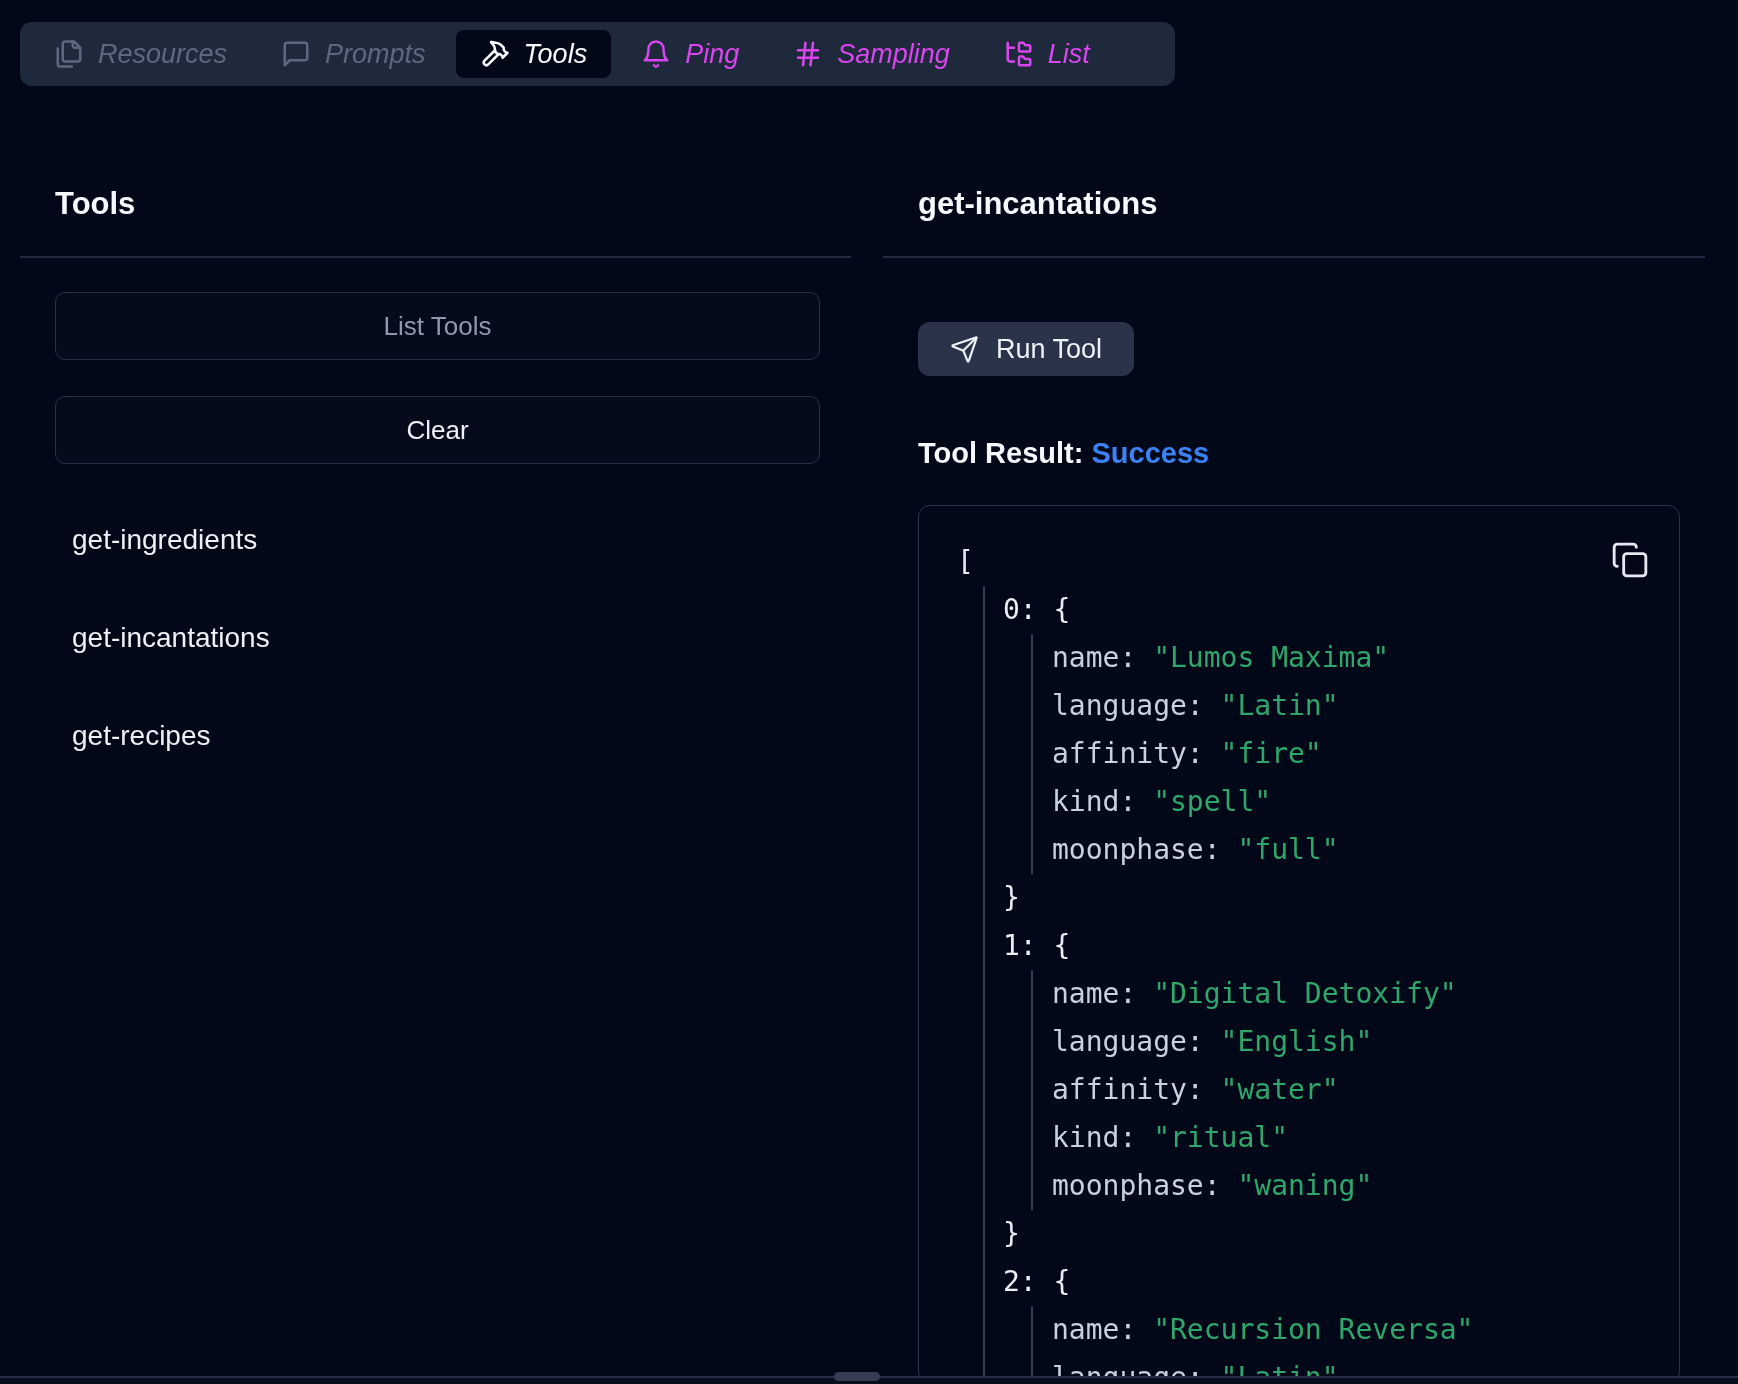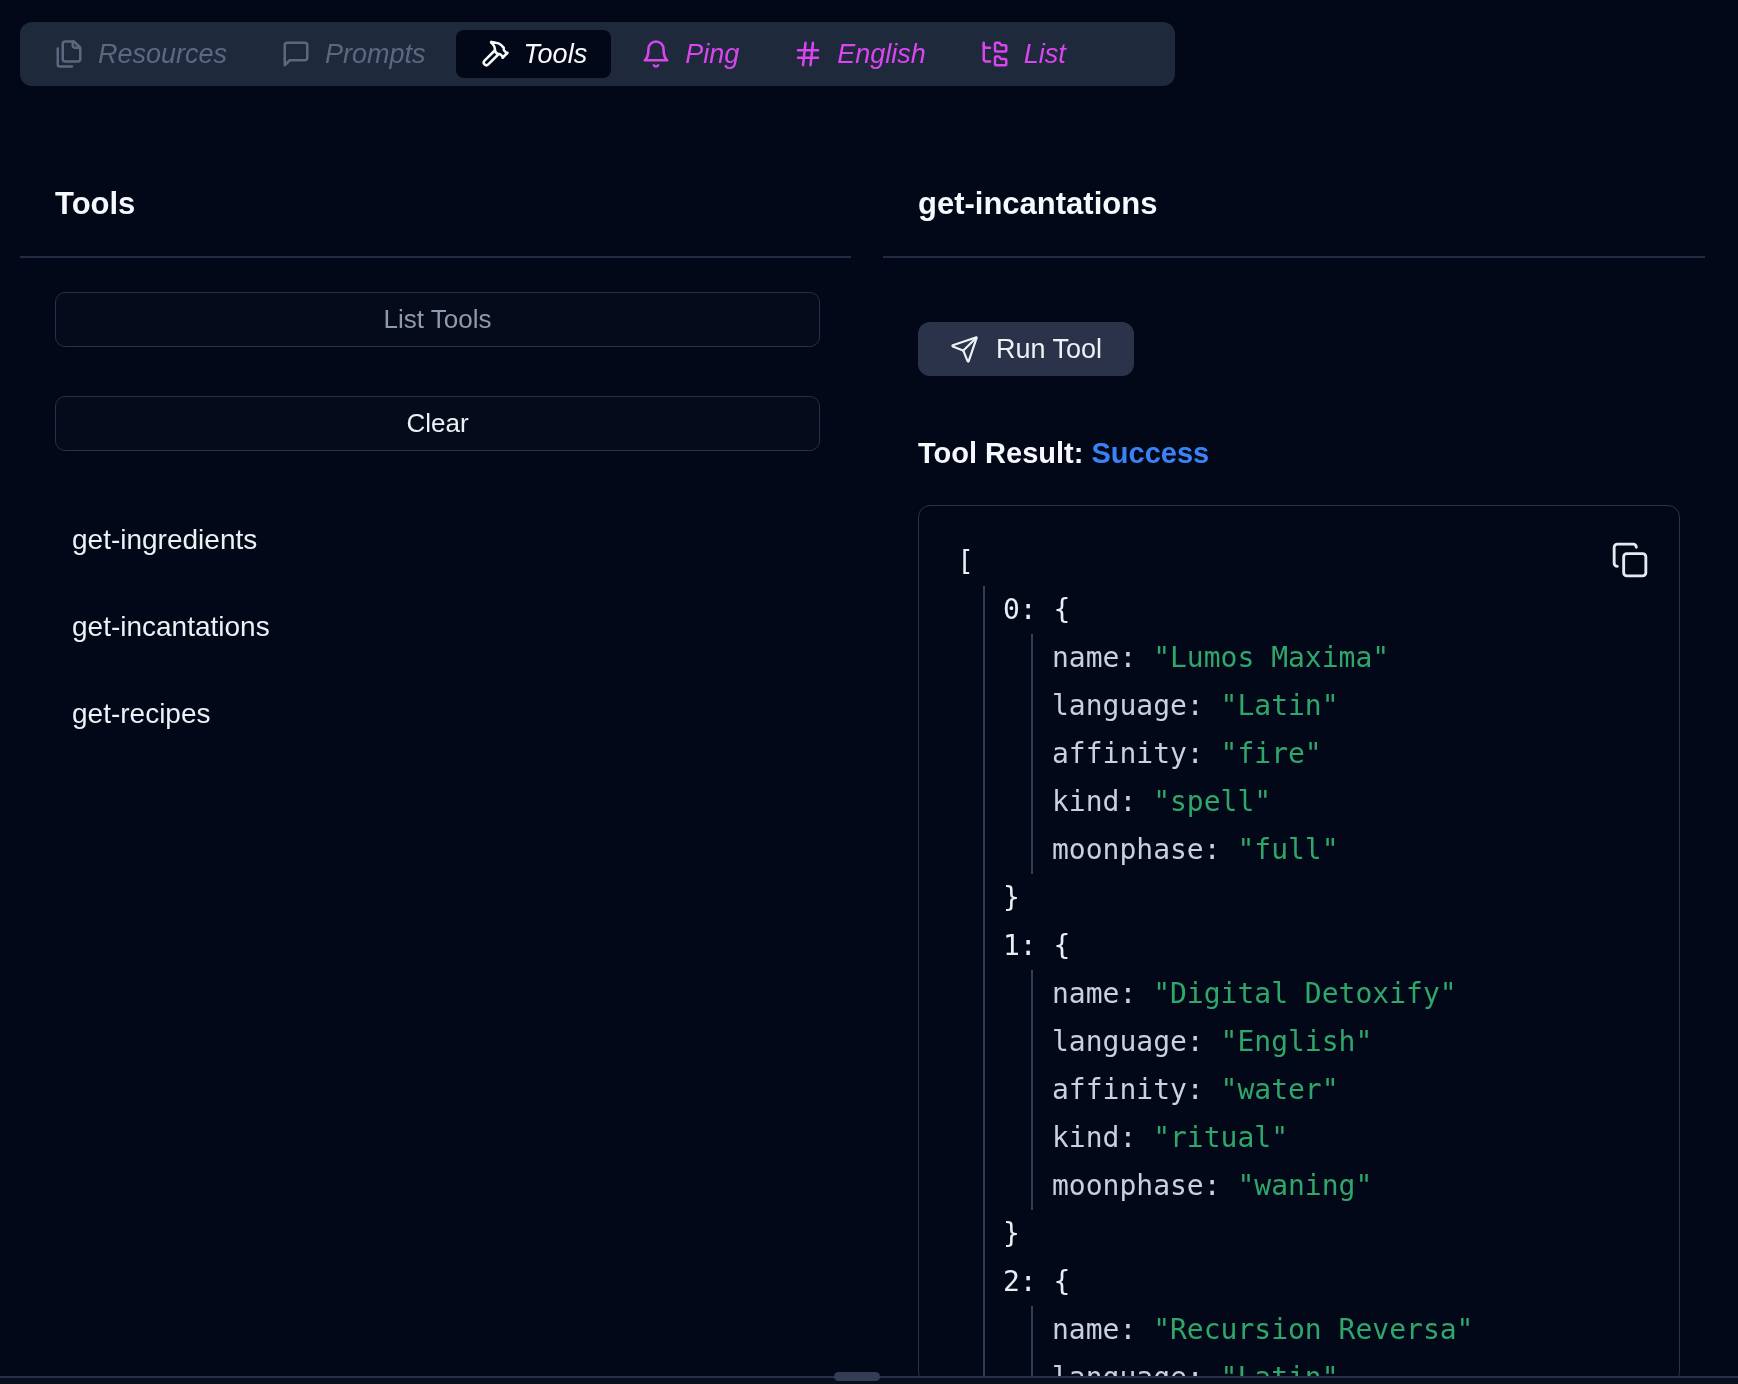--- a/index.html
+++ b/index.html
@@ -19,27 +19,27 @@
     padding:0 24px;border-radius:8px;font-size:27px;font-weight:500;
     color:#d946ef;white-space:nowrap;cursor:default;
   }
   .tab.active{background:#020817;color:#f8fafc;}
   .tab.disabled{color:#5d6880;}
   .tab svg{width:30px;height:30px;flex:0 0 auto;}
   
   .panel-title{position:absolute;font-size:31px;font-weight:700;color:#f5f8fc;margin:0;}
   .hdivider{position:absolute;height:2px;background:#222c42;}
   .ghost-btn{
-    position:absolute;left:55px;width:765px;height:55px;box-sizing:border-box;
+    position:absolute;left:55px;width:765px;height:68px;box-sizing:border-box;
     background:rgba(255,255,255,0.015);border:1.5px solid #263149;border-radius:10px;
     font-family:"Liberation Sans", sans-serif;font-size:26px;color:#eef2f7;
     display:flex;align-items:center;justify-content:center;cursor:pointer;
   }
   .ghost-btn.muted{color:#9099ab;}
-  .tool-list{position:absolute;left:72px;top:517px;display:flex;flex-direction:column;gap:41px;}
+  .tool-list{position:absolute;left:72px;top:517px;display:flex;flex-direction:column;gap:52px;}
   .tool-item{font-size:28px;color:#edf1f6;height:46px;display:flex;align-items:center;cursor:pointer;}
   
   .run-btn{
     position:absolute;left:918px;top:322px;height:54px;padding:0 32px;
     background:#2a3349;border:none;border-radius:12px;
     display:flex;align-items:center;gap:17px;
     font-family:"Liberation Sans", sans-serif;font-size:27px;color:#eef2f7;cursor:pointer;
   }
   .run-btn svg{width:29px;height:29px;}
   .result-line{position:absolute;left:918px;top:437px;font-size:29px;font-weight:700;color:#f5f8fc;}
@@ -114,21 +114,21 @@
     </div>
     <div class="tab">
       <span style="display: flex;">
         <svg viewBox="0 0 24 24" fill="none" stroke="currentColor" stroke-width="2" stroke-linecap="round" stroke-linejoin="round">
           <line x1="4" x2="20" y1="9" y2="9"></line>
           <line x1="4" x2="20" y1="15" y2="15"></line>
           <line x1="10" x2="8" y1="3" y2="21"></line>
           <line x1="16" x2="14" y1="3" y2="21"></line>
         </svg>
       </span>
-      <span>English</span>
+      <span>Sampling</span>
     </div>
     <div class="tab">
       <span style="display: flex;">
         <svg viewBox="0 0 24 24" fill="none" stroke="currentColor" stroke-width="2" stroke-linecap="round" stroke-linejoin="round">
           <path d="M20 10a1 1 0 0 0 1-1V6a1 1 0 0 0-1-1h-2.5a1 1 0 0 1-.8-.4l-.9-1.2A1 1 0 0 0 15 3h-2a1 1 0 0 0-1 1v5a1 1 0 0 0 1 1Z"></path>
           <path d="M20 21a1 1 0 0 0 1-1v-3a1 1 0 0 0-1-1h-2.9a1 1 0 0 1-.88-.55l-.42-.85a1 1 0 0 0-.92-.6H13a1 1 0 0 0-1 1v5a1 1 0 0 0 1 1Z"></path>
           <path d="M3 5a2 2 0 0 0 2 2h3"></path>
           <path d="M3 3v13a2 2 0 0 0 2 2h3"></path>
         </svg>
       </span>

